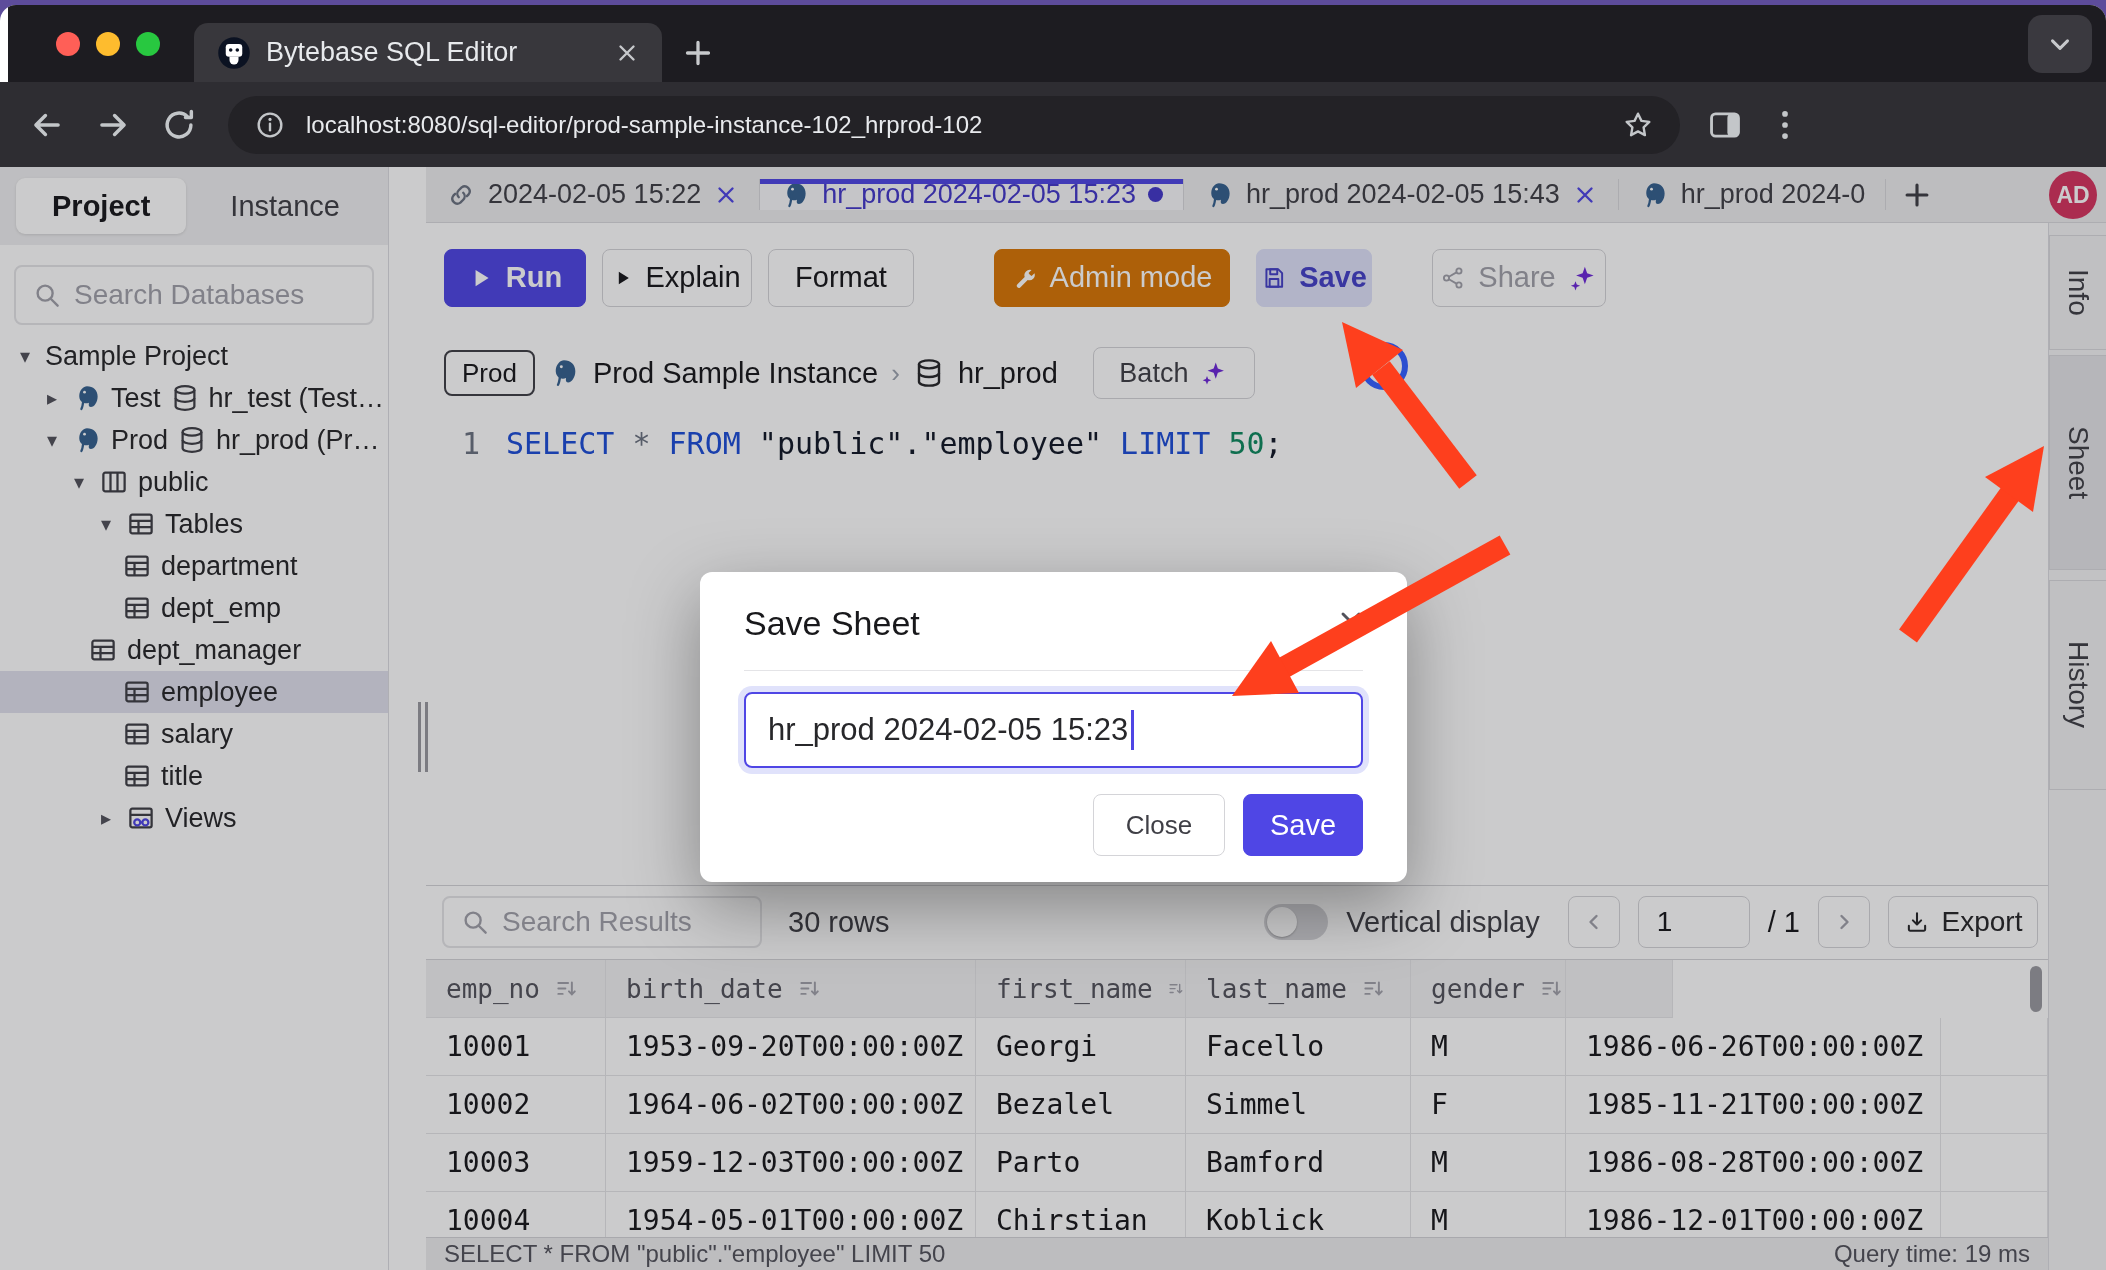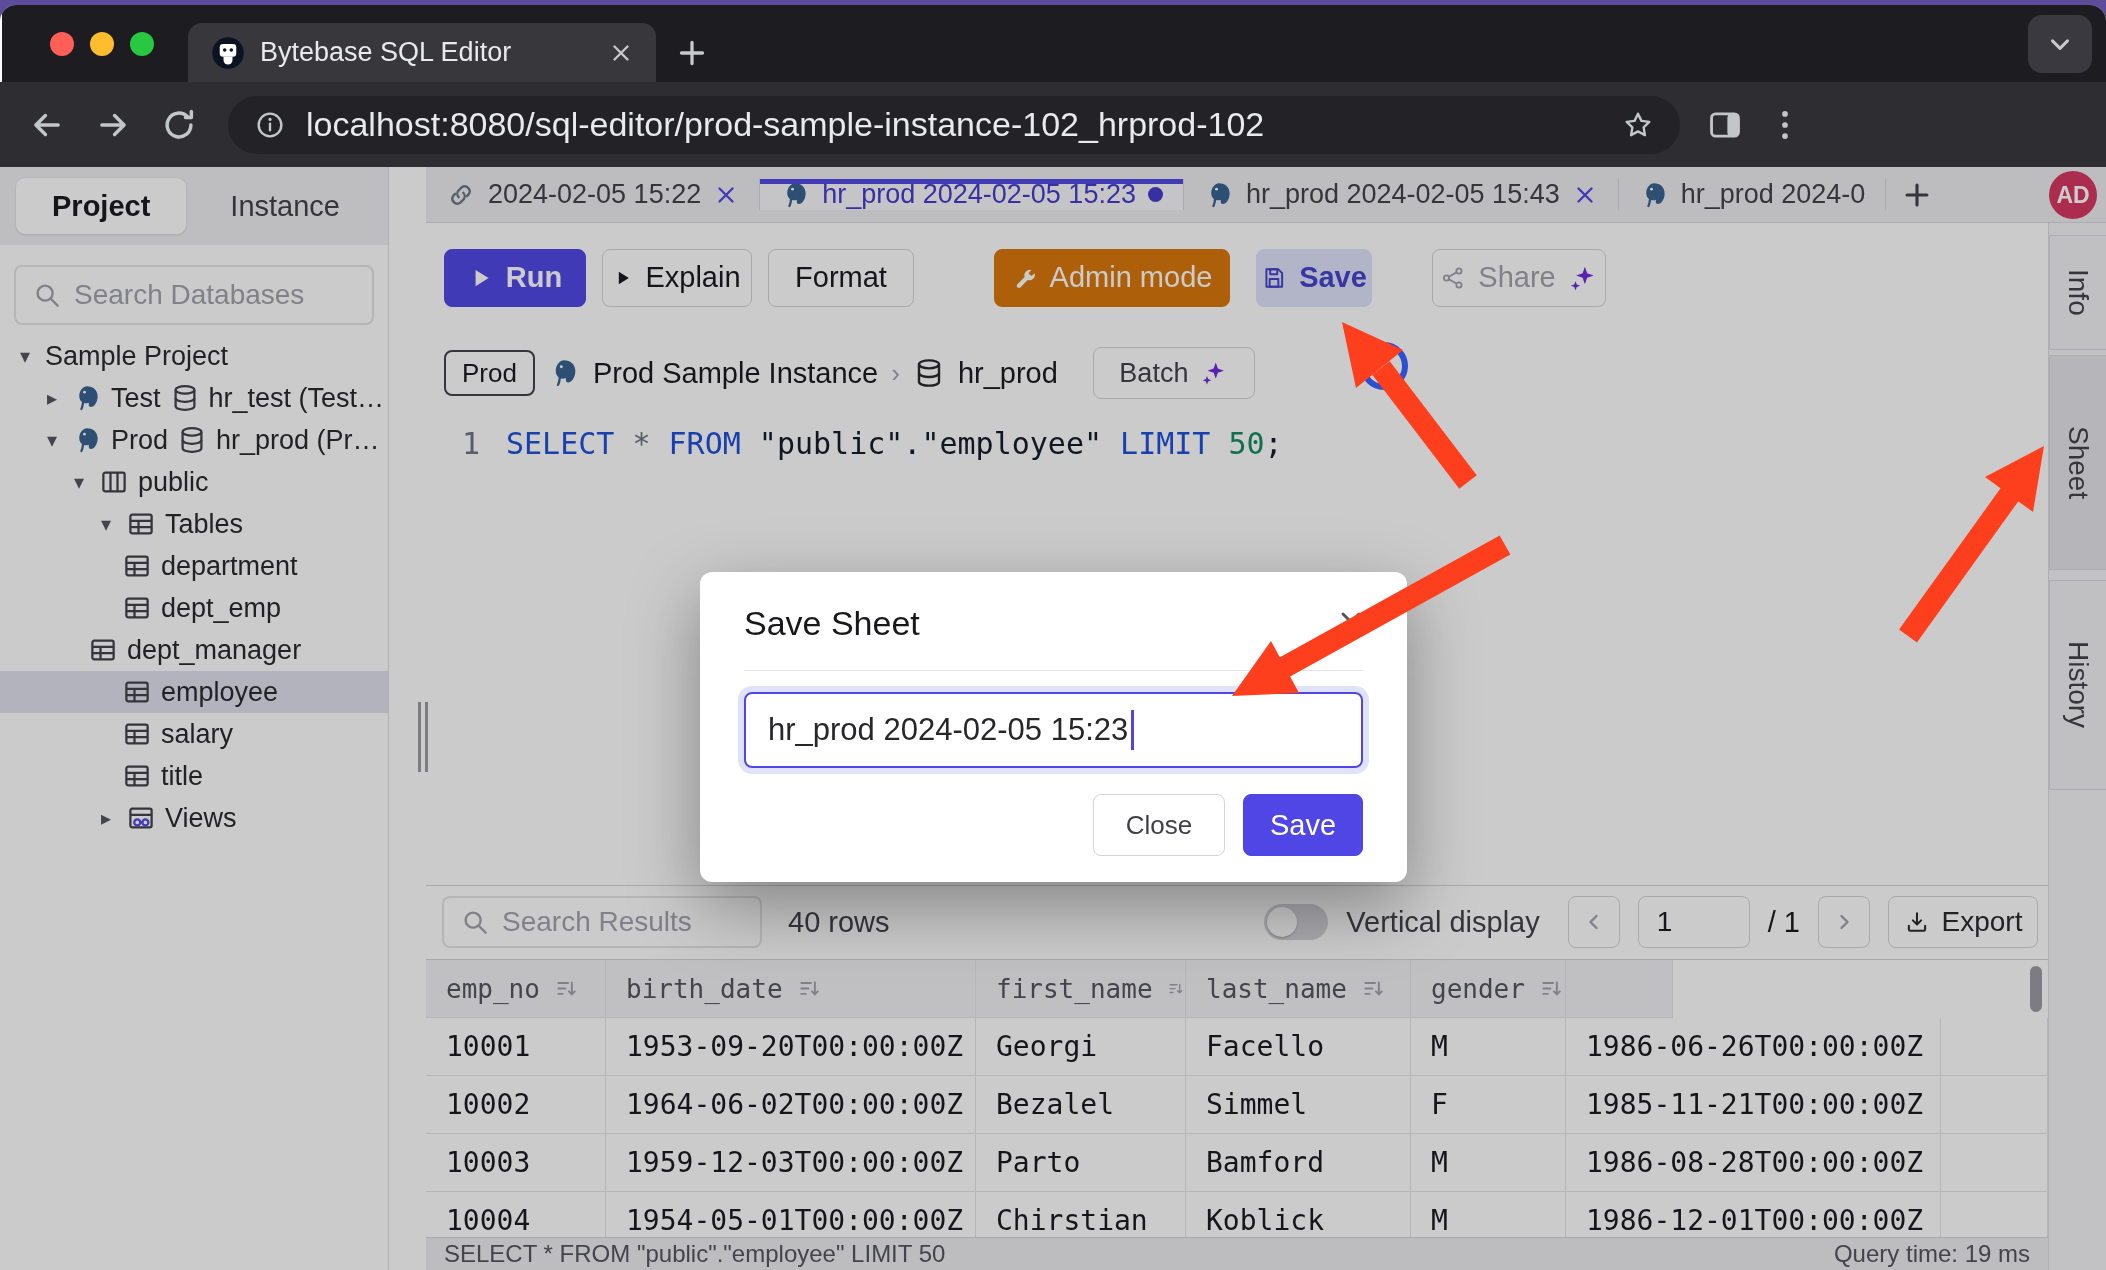--- a/index.html
+++ b/index.html
@@ -2,33 +2,33 @@
 <html><head>
 <meta charset="utf-8">
 <style>
   * { margin:0; padding:0; box-sizing:border-box; }
   html,body { width:2106px; height:1270px; }
   body { font-family:"Liberation Sans",sans-serif; background:#5d4c9b; position:relative; overflow:hidden; }
   .screen { position:absolute; inset:0; }
 
   
   .window { position:absolute; top:5px; left:0; right:0; bottom:0; border-radius:16px 16px 0 0; overflow:hidden; background:#fff; }
-  .tabstrip { position:absolute; top:0; left:2px; right:0; height:77px; background:#1d1c21; }
+  .tabstrip { position:absolute; top:0; left:8px; right:0; height:77px; background:#1d1c21; }
   .traffic { position:absolute; top:27px; left:48px; display:flex; gap:16px; }
   .traffic span { width:24px; height:24px; border-radius:50%; display:block; }
   .t-red{background:#ff5f57}.t-yellow{background:#febc2e}.t-green{background:#28c840}
   .chrome-tab { position:absolute; left:186px; top:18px; width:468px; height:59px; background:#38373c; border-radius:14px 14px 0 0; display:flex; align-items:center; padding:0 22px; gap:14px; }
   .chrome-tab .title { color:#e8eaed; font-size:27px; flex:1; white-space:nowrap; overflow:hidden; }
   .newtab-btn { position:absolute; left:672px; top:30px; width:36px; height:36px; color:#c7c9cc; }
   .tabsearch-btn { position:absolute; right:14px; top:10px; width:64px; height:58px; background:#3a393f; border-radius:14px; display:flex; align-items:center; justify-content:center; color:#c7c9cc; }
   .navbar { position:absolute; top:77px; left:0; right:0; height:85px; background:#2e2d32; display:flex; align-items:center; }
   .nav-icon { width:38px; height:38px; color:#c3c6c9; flex:none; }
   .nav-btn { margin-left:28px; }
   .url-pill { margin-left:30px; width:1452px; height:58px; background:#232226; border-radius:30px; display:flex; align-items:center; padding:0 26px; gap:20px; }
-  .url-text { color:#e8eaed; font-size:34px; flex:1; white-space:nowrap; overflow:hidden; }
+  .url-text { color:#e8eaed; font-size:24px; flex:1; white-space:nowrap; overflow:hidden; }
   .incog-pill { margin-left:30px; height:62px; background:#413f46; border-radius:31px; display:flex; align-items:center; padding:0 26px; gap:12px; color:#e8eaed; font-size:28px; }
   .sidebar-toggle { margin-left:26px; }
 
   
   .app { position:absolute; top:162px; left:0; right:0; bottom:0; background:#fff; }
 
   
   .sidebar { position:absolute; top:0; left:0; bottom:0; width:389px; background:#fff; border-right:1px solid #dcdce0; }
   .side-header { height:78px; background:#efeff1; display:flex; align-items:center; padding:0 16px; gap:8px; }
   .side-tab { font-size:29px; color:#3f3f46; padding:0 36px; height:56px; display:flex; align-items:center; border-radius:9px; }
@@ -542,21 +542,21 @@
             <div class="res-toolbar">
               <div class="search-box res-search">
                 <span class="icon" id="ic-search2">
                     <svg viewBox="0 0 24 24" fill="none" stroke="currentColor" stroke-width="1.9">
                       <circle cx="10.5" cy="10.5" r="6"></circle>
                       <path d="M15.2 15.2 20.5 20.5" stroke-linecap="round"></path>
                     </svg>
                   </span>
                 <input placeholder="Search Results" style="">
               </div>
-              <span class="rows-count">40 rows</span>
+              <span class="rows-count">30 rows</span>
               <div class="res-right">
                 <div class="toggle">
                     <i></i>
                   </div>
                 <span class="vd-label">Vertical display</span>
                 <div class="pg-btn">
                     <span class="icon" id="ic-chl">
                       <svg viewBox="0 0 24 24" fill="none" stroke="currentColor" stroke-width="2.4" stroke-linecap="round" stroke-linejoin="round">
                         <path d="M14.5 6l-6 6 6 6"></path>
                       </svg>

